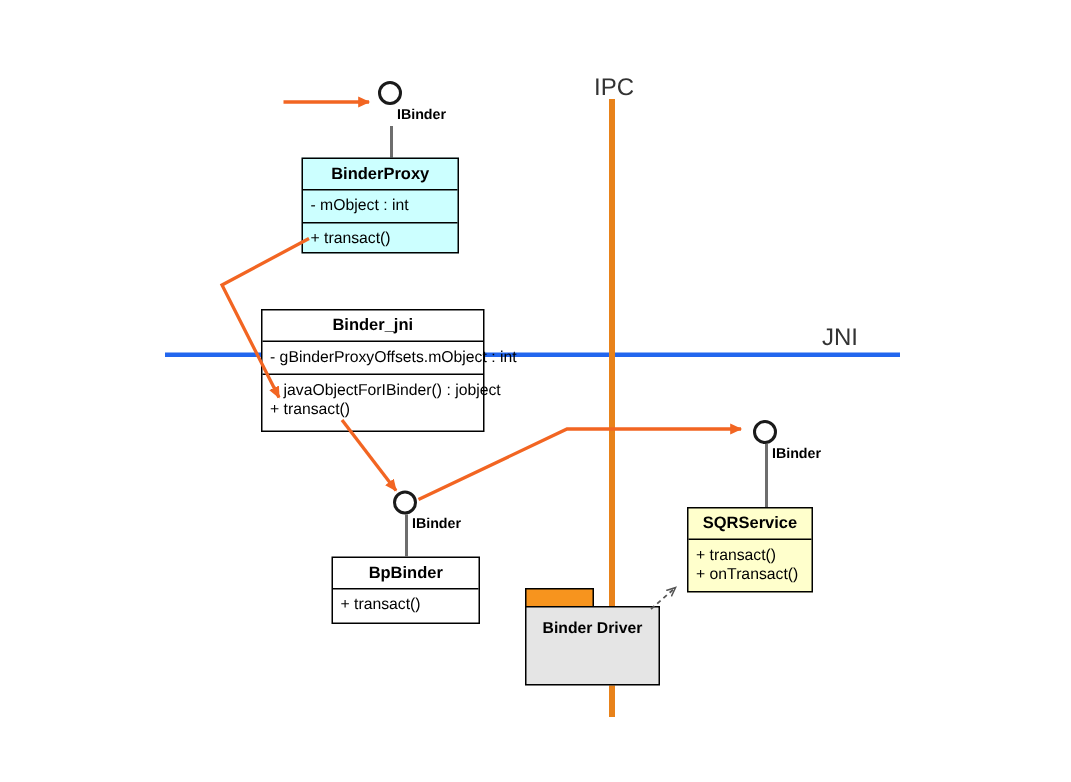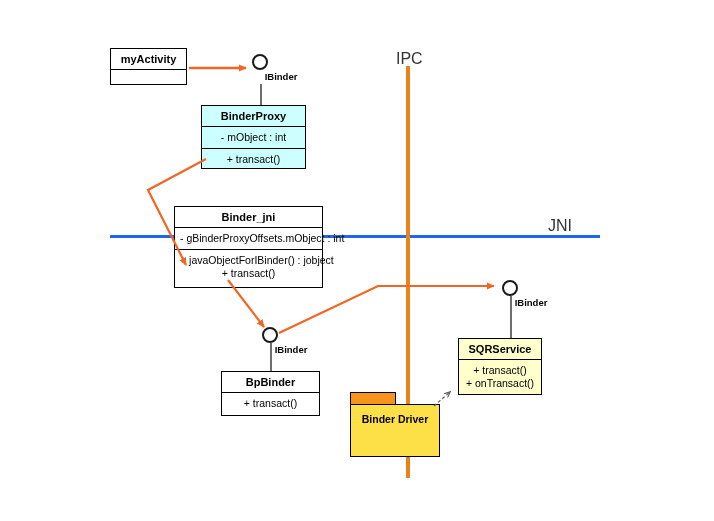--- a/index.html
+++ b/index.html
@@ -31,21 +31,20 @@
     color: #000000;
     padding: 4px 2px 4px 2px;
     line-height: 12px;
   }
   .uml-compartment {
     border-top: 1.5px solid #000000;
     font-size: 10.5px;
     color: #000000;
     padding: 4px 5px 4px 5px;
     line-height: 13px;
-    text-align: center;
   }
   .uml-compartment .row {
     white-space: nowrap;
   }
   .fill-cyan { background: #ccffff; }
   .fill-yellow { background: #ffffcc; }
   .fill-white { background: #ffffff; }
 
   
   .lollipop {
@@ -111,21 +110,21 @@
     border: 1.5px solid #000000;
     border-bottom: none;
     box-sizing: border-box;
   }
   .pkg .body {
     position: absolute;
     left: 0;
     top: 12px;
     right: 0;
     bottom: 0;
-    background: #fde047;
+    background: #e5e5e5;
     border: 1.5px solid #000000;
     box-sizing: border-box;
   }
   .pkg .body .pkg-label {
     position: absolute;
     top: 8px;
     left: 0;
     right: 0;
     text-align: center;
     font-size: 10.5px;
@@ -146,24 +145,20 @@
 <body>
 
 <div id="canvas">
 
   <div class="line-jni" style="left:110px; top:235px; width:490px;"></div>
   <div class="boundary-label" style="left:548px; top:217px;">JNI</div>
 
   <div class="line-ipc" style="left:406px; top:66px; height:412px;"></div>
   <div class="boundary-label" style="left:396px; top:50px;">IPC</div>
 
-  <div class="uml-box fill-white" style="left:110px; top:48px; width:77px; height:37px;">
-    <div class="uml-title">myActivity</div>
-    <div class="uml-compartment" style="height:16px; padding-top:2px;"></div>
-  </div>
 
   <div class="stem" style="left:260px; top:84px; height:22px;"></div>
   <div class="lollipop" style="left:252px; top:54px; width:16px; height:16px;">
     <div class="circle"></div>
     <div class="lbl">IBinder</div>
   </div>
 
   <div class="uml-box fill-cyan" style="left:201px; top:105px; width:105px; height:64px;">
     <div class="uml-title">BinderProxy</div>
     <div class="uml-compartment">

